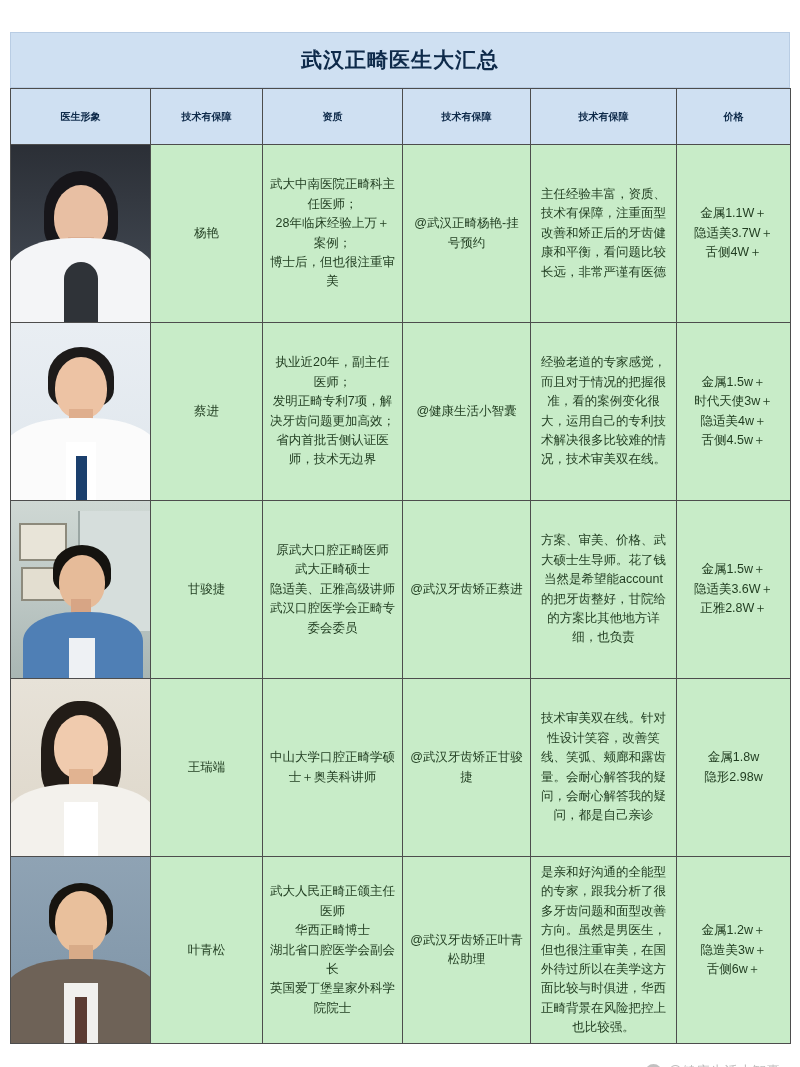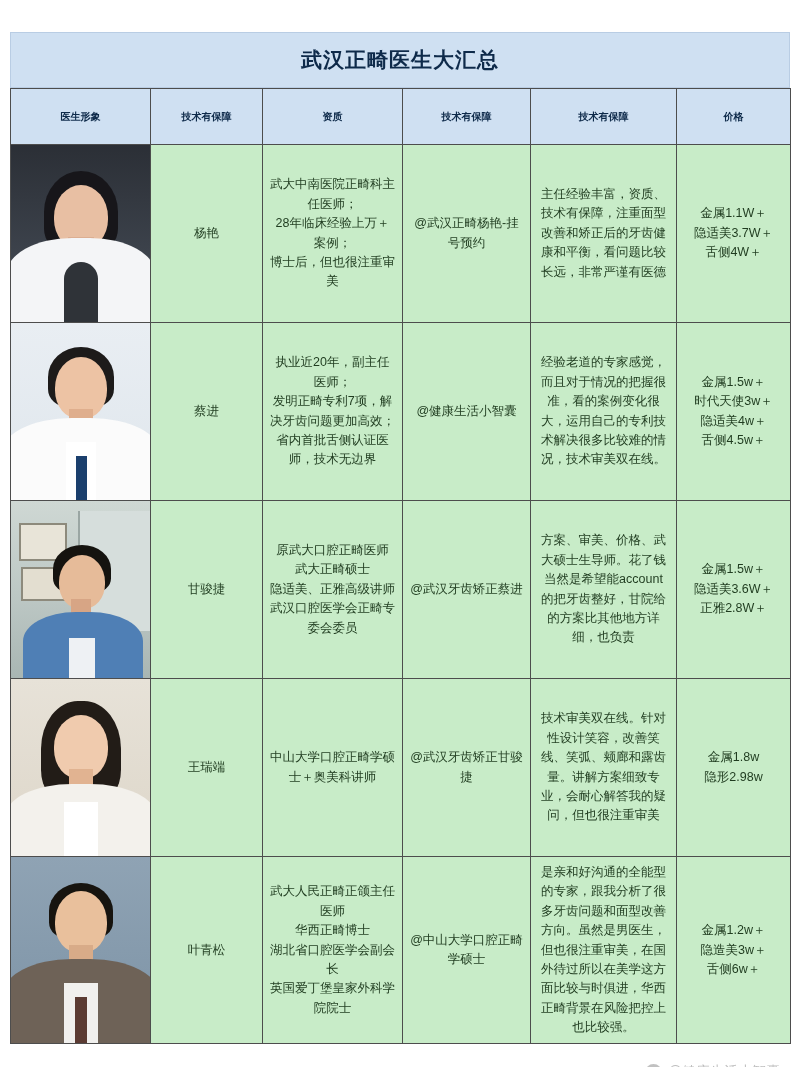--- a/index.html
+++ b/index.html
@@ -287,21 +287,21 @@
                 <div class="pt-head"></div>
               <div class="pt-neck"></div>
                 <div class="pt-body"></div>
                 <div class="pt-inner"></div>
             </div>
           </div>
         </td>
         <td class="name-cell">王瑞端</td>
         <td style="white-space:pre-line">中山大学口腔正畸学硕士＋奥美科讲师</td>
         <td>@武汉牙齿矫正甘骏捷</td>
-        <td>技术审美双在线。针对性设计笑容，改善笑线、笑弧、颊廊和露齿量。讲解方案细致专业，会耐心解答我的疑问，但也很注重审美</td>
+        <td>技术审美双在线。针对性设计笑容，改善笑线、笑弧、颊廊和露齿量。会耐心解答我的疑问，会耐心解答我的疑问，都是自己亲诊</td>
         <td class="price-cell" style="white-space:pre-line">金属1.8w
 隐形2.98w</td>
       </tr>
 
       <tr>
         <td class="photo-cell">
           <div class="photo">
             <div class="portrait d5">
               <div class="pt-bg"></div>
                 <div class="pt-hair"></div>
@@ -311,21 +311,21 @@
                 <div class="pt-inner"></div>
                 <div class="pt-tie"></div>
             </div>
           </div>
         </td>
         <td class="name-cell">叶青松</td>
         <td style="white-space:pre-line">武大人民正畸正颌主任医师
 华西正畸博士
 湖北省口腔医学会副会长
 英国爱丁堡皇家外科学院院士</td>
-        <td>@中山大学口腔正畸学硕士</td>
+        <td>@武汉牙齿矫正叶青松助理</td>
         <td>是亲和好沟通的全能型的专家，跟我分析了很多牙齿问题和面型改善方向。虽然是男医生，但也很注重审美，在国外待过所以在美学这方面比较与时俱进，华西正畸背景在风险把控上也比较强。</td>
         <td class="price-cell" style="white-space:pre-line">金属1.2w＋
 隐造美3w＋
 舌侧6w＋</td>
       </tr>
 
     </tbody>
   </table>
 
   <div class="watermark">

